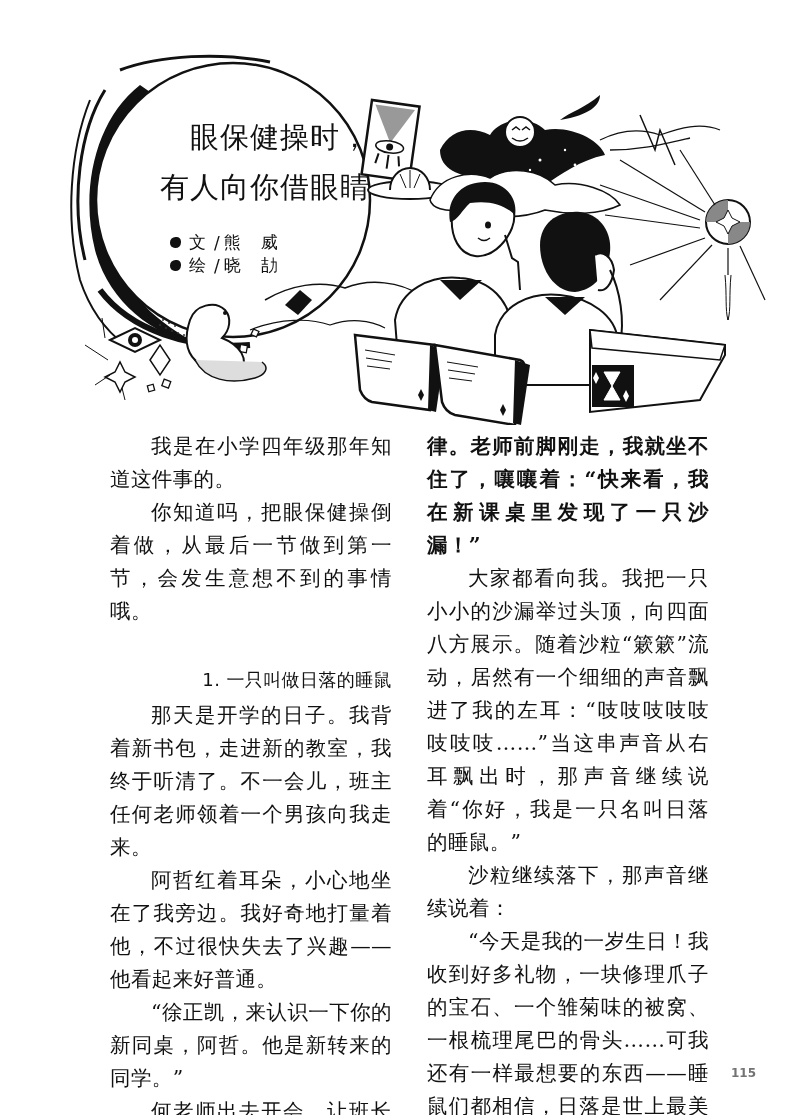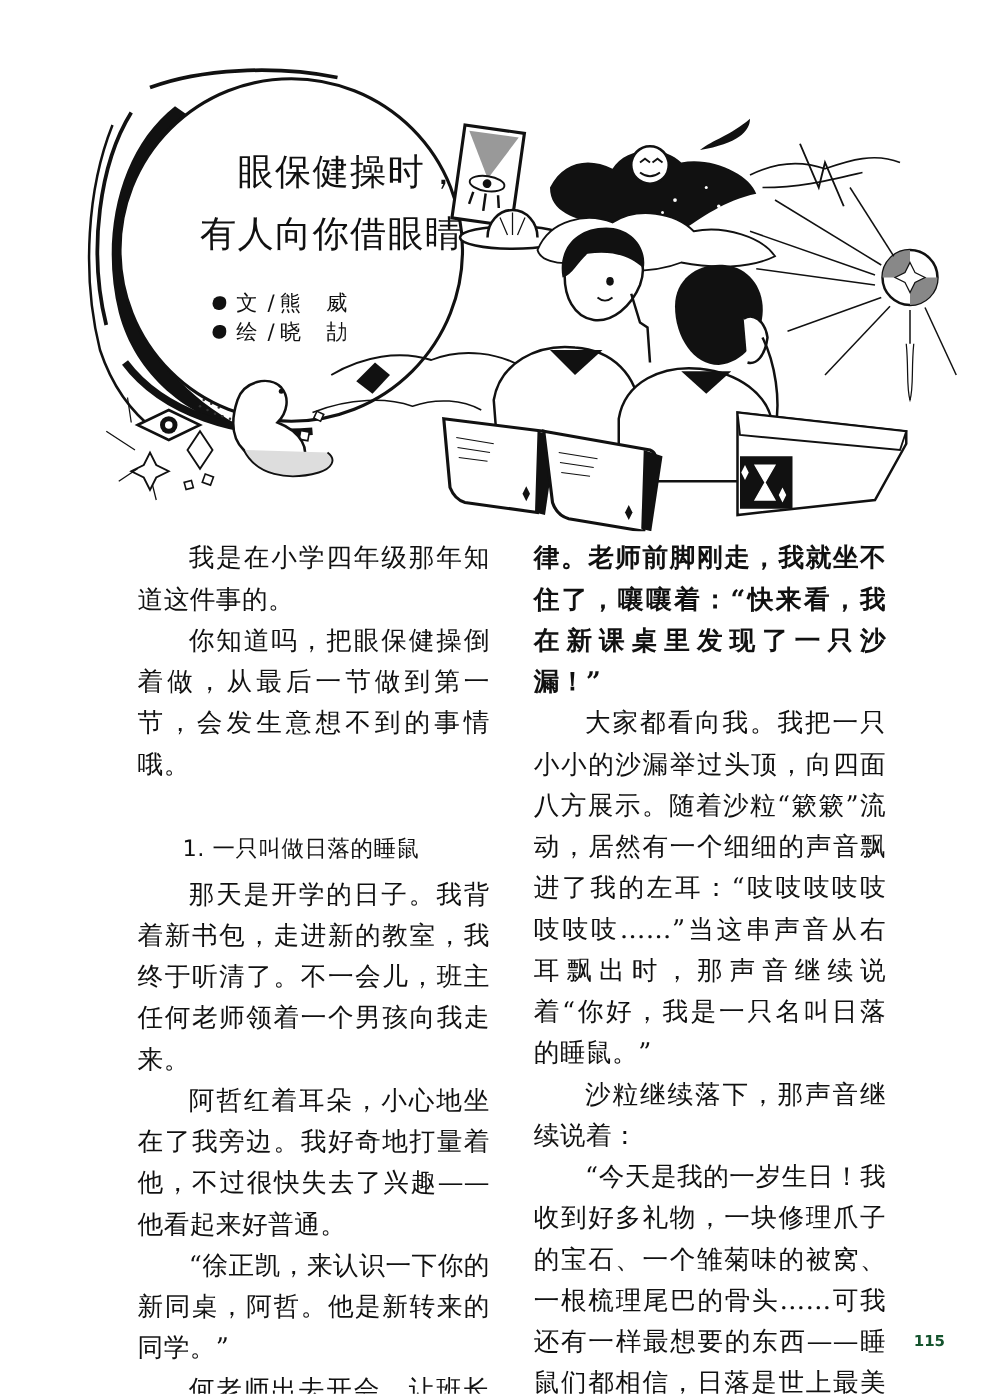--- a/index.html
+++ b/index.html
@@ -22,23 +22,23 @@
   .c1 { top:161px; }
   .c2 { top:184px; }
 
   .col { position:absolute; top:430px; width:282px; font-size:20.5px;
          line-height:33px; letter-spacing:0.4px; }
   .col.left { left:110px; }
   .col.right { left:427px; }
   .col p { margin:0; text-align:justify; text-indent:2em; }
   .col p.noindent { text-indent:0;font-weight:bold; }
   .col .heading { margin:33px 0 0 0; text-indent:2em; font-size:18px;
-                  font-family:"DejaVu Sans","Liberation Sans",sans-serif; line-height:38px; }
+                  font-family:"DejaVu Sans","Liberation Sans",sans-serif; line-height:38px;text-align:right; }
   .pagenum { position:absolute; left:731px; top:1066px; font-size:12px;
-             font-family:"DejaVu Sans","Liberation Sans",sans-serif; font-weight:bold; color:#14532d; }
+             font-family:"DejaVu Sans","Liberation Sans",sans-serif; font-weight:bold; color:#737373; }
 </style>
 </head>
 <body>
 
 <svg class="illus" viewBox="0 0 800 425" xmlns="http://www.w3.org/2000/svg">
 
   <path d="M140,85 C95,120 80,190 95,250 C108,300 150,335 200,345 C170,330 125,300 112,250 C100,200 108,130 150,92 Z" fill="#111"></path>
   <path d="M105,90 C80,130 70,200 85,260 M120,70 C160,55 220,52 270,62" stroke="#111" stroke-width="3" fill="none"></path>
   <path d="M90,100 C70,150 65,220 80,280 C90,310 105,330 125,345" stroke="#111" stroke-width="2" fill="none"></path>
   <path d="M100,290 C130,330 190,350 250,345" stroke="#111" stroke-width="6" fill="none"></path>

